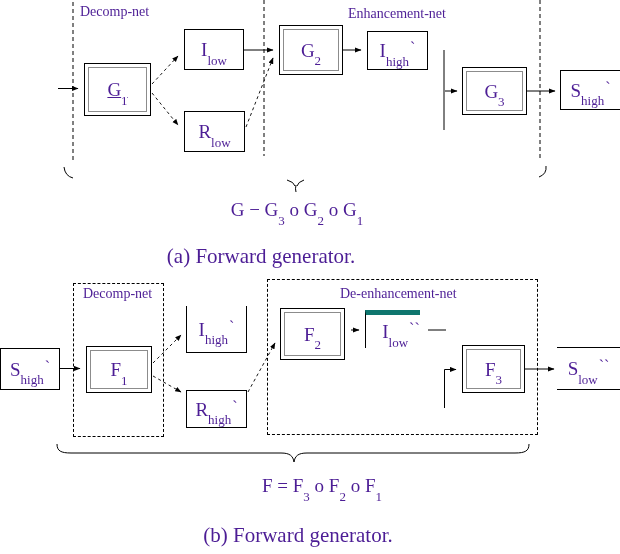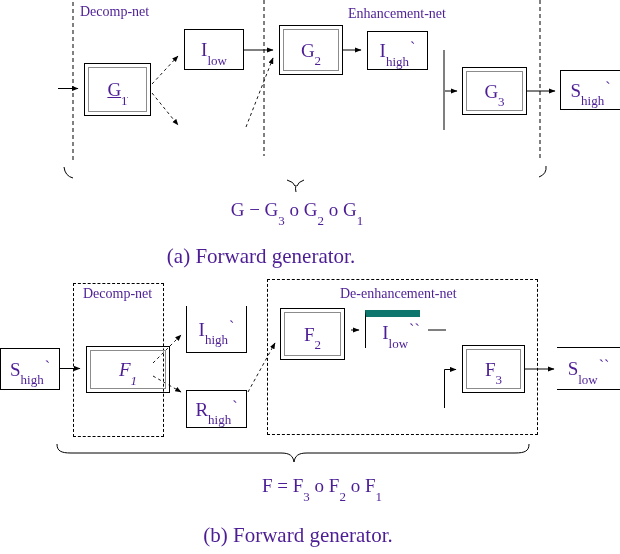--- a/index.html
+++ b/index.html
@@ -9,21 +9,21 @@
   .sol{stroke:#000;stroke-width:1;fill:none;}
   .dash{stroke:#000;stroke-width:1;stroke-dasharray:4 3;fill:none;}
   .dot{stroke:#000;stroke-width:0.9;stroke-dasharray:3 3;fill:none;}
 
   .node{position:absolute;display:flex;align-items:center;justify-content:center;
         box-sizing:border-box;font-size:19px;line-height:1;}
   .box{border:1px solid #000;}
   .hb{border-top:1px solid #000;border-bottom:1px solid #000;}           
   .hbl{border:1px solid #000;border-right:none;}                          
   .nt{border:1px solid #000;border-top:none;}                             
-  .lt{border-left:1px solid #000;border-top:7px solid #0f766e;padding-left:16px;}              
+  .lt{border-left:1px solid #000;border-top:5px solid #0f766e;padding-left:16px;}              
   .dbox{border:1px solid #000;padding:3px;}
   .dbox .in{box-sizing:border-box;border:1px solid #8c8c8c;width:100%;height:100%;
         display:flex;align-items:center;justify-content:center;}
   .lbl{white-space:nowrap;}
   .lbl sub{font-size:13px;line-height:0;position:relative;top:4px;}
   .tk{font-size:16px;position:relative;top:-4px;margin-left:1px;}
 
   .rlabel{position:absolute;font-size:14px;line-height:1;white-space:nowrap;}
   .dashrect{position:absolute;border:1px dashed #000;box-sizing:border-box;}
   .formula{position:absolute;transform:translateX(-50%);font-size:19px;white-space:nowrap;}
@@ -79,20 +79,23 @@
   <div class="node dbox" style="left:84px;top:63px;width:67px;height:53px;text-decoration:underline;">
     <div class="in">
         <span class="lbl"><span>G</span><sub>1</sub></span>
       </div>
   </div>
 
   <div class="node box" style="left:184px;top:29px;width:60px;height:41px;">
     <span class="lbl"><span>I</span><sub>low</sub></span>
   </div>
 
+  <div class="node box" style="left:184px;top:111px;width:61px;height:41px;">
+    <span class="lbl"><span>R</span><sub>low</sub></span>
+  </div>
 
   <div class="node dbox" style="left:279px;top:25px;width:64px;height:50px;">
     <div class="in">
         <span class="lbl"><span>G</span><sub>2</sub></span>
       </div>
   </div>
 
   <div class="node box" style="left:367px;top:31px;width:61px;height:39px;">
     <span class="lbl"><span>I</span><sub>high</sub><span class="tk">`</span></span>
   </div>
@@ -116,21 +119,21 @@
   <div class="dashrect" style="left:73px;top:283px;width:91px;height:154px;"></div>
   <div class="dashrect" style="left:267px;top:279px;width:271px;height:156px;"></div>
 
   <span class="rlabel" style="left:83px;top:287px;">Decomp-net</span>
   <span class="rlabel" style="left:340px;top:287px;">De-enhancement-net</span>
 
   <div class="node box" style="left:0;top:348px;width:60px;height:42px;">
     <span class="lbl"><span>S</span><sub>high</sub><span class="tk">`</span></span>
   </div>
 
-  <div class="node dbox" style="left:86px;top:346px;width:84px;height:47px;font-style:italic;">
+  <div class="node dbox" style="left:86px;top:346px;width:66px;height:47px;">
     <div class="in">
         <span class="lbl"><span>F</span><sub>1</sub></span>
       </div>
   </div>
 
   <div class="node nt" style="left:186px;top:306px;width:61px;height:47px;">
     <span class="lbl"><span>I</span><sub>high</sub><span class="tk">`</span></span>
   </div>
 
   <div class="node box" style="left:186px;top:390px;width:61px;height:38px;">

